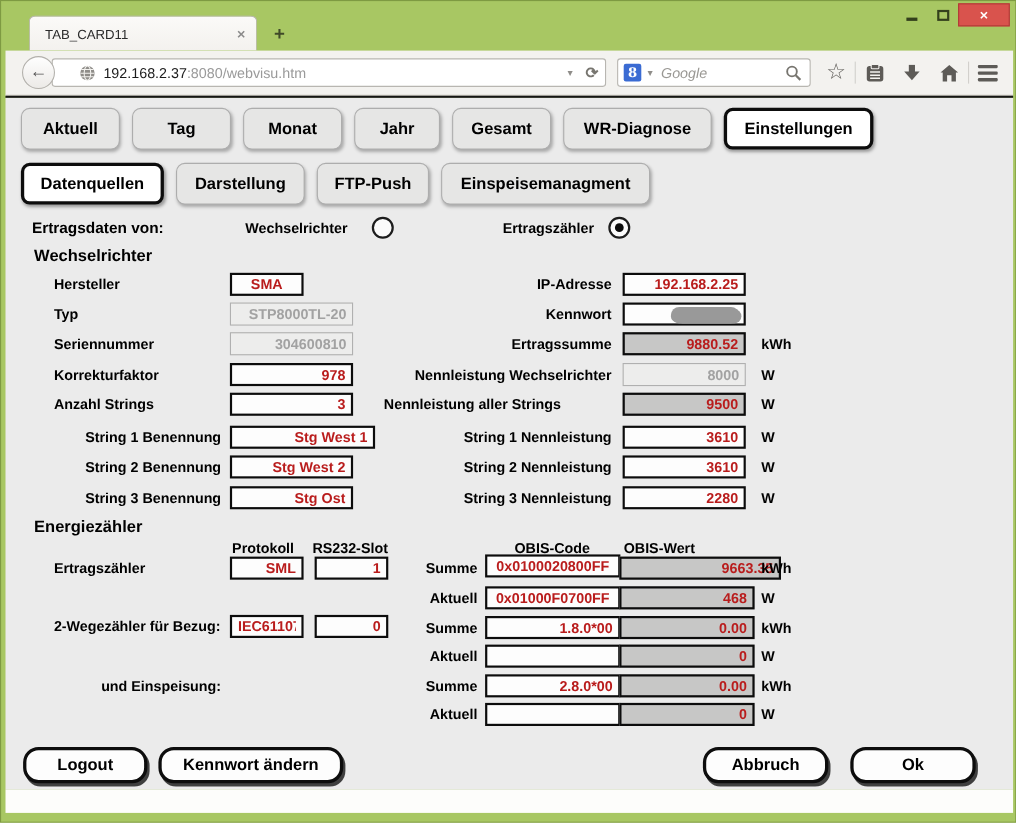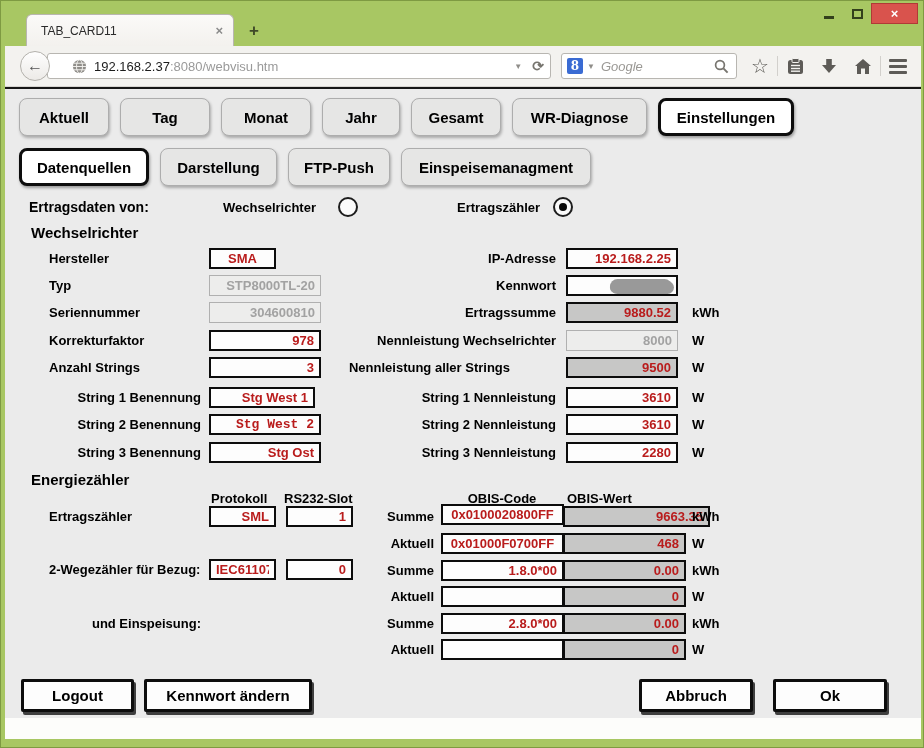--- a/index.html
+++ b/index.html
@@ -84,21 +84,21 @@
 
   .radio { position:absolute; width:20px; height:20px; border:2px solid #1d1d1d; border-radius:50%;
            background:#fbfbfb; }
   .radio.checked::after { content:""; position:absolute; left:4px; top:4px; width:8px; height:8px;
            border-radius:50%; background:#0b0b0b; }
 
   .scribble { position:absolute; left:42px; top:2px; width:62px; height:15px; background:#999;
               border-radius:8px; box-shadow:3px 1px 0 -1px #999, -2px 1px 0 -2px #999; }
 
   .footbtn { position:absolute; top:590px; height:33px; background:#fdfdfd; border:3px solid #0d0d0d;
-             border-radius:2px; font-size:15px; font-weight:bold; color:#000; display:flex;
+             border-radius:14px; font-size:15px; font-weight:bold; color:#000; display:flex;
              align-items:center; justify-content:center; box-shadow:2px 3px 0 rgba(20,20,20,0.8); }
 </style>
 </head>
 <body>
 
 <div class="window">
 
   <div class="titlebar">
     <div class="tab">
       <span class="tab-title">TAB_CARD11</span>
@@ -209,23 +209,23 @@
     <input class="fld ta-c" style="left: 204px; top: 159px; width: 67px;" value="SMA">
     <span class="lbl" style="left:44px; top:186px">Typ</span>
     <input class="fld ta-r disabled" style="left: 204px; top: 186px; width: 112px;" value="STP8000TL-20">
     <span class="lbl" style="left:44px; top:213px">Seriennummer</span>
     <input class="fld ta-r disabled" style="left: 204px; top: 213px; width: 112px;" value="304600810">
     <span class="lbl" style="left:44px; top:241px">Korrekturfaktor</span>
     <input class="fld ta-r" style="left: 204px; top: 241px; width: 112px;" value="978">
     <span class="lbl" style="left:44px; top:268px">Anzahl Strings</span>
     <input class="fld ta-r" style="left: 204px; top: 268px; width: 112px;" value="3">
     <span class="lbl" style="left:44px; top:298px; width:152px; text-align:right">String 1  Benennung</span>
-    <input class="fld ta-r" style="left: 204px; top: 298px; width: 106px;" value="Stg West 1">
+    <input class="fld ta-r" style="left: 204px; top: 298px; width: 132px;" value="Stg West 1">
     <span class="lbl" style="left:44px; top:325px; width:152px; text-align:right">String 2  Benennung</span>
-    <input class="fld ta-r" style="left: 204px; top: 325px; width: 112px; font-family: Liberation Mono, monospace;" value="Stg West 2">
+    <input class="fld ta-r" style="left: 204px; top: 325px; width: 112px;" value="Stg West 2">
     <span class="lbl" style="left:44px; top:353px; width:152px; text-align:right">String 3  Benennung</span>
     <input class="fld ta-r" style="left: 204px; top: 353px; width: 112px;" value="Stg Ost">
 
     <span class="lbl" style="left:330px; top:159px; width:221px; text-align:right">IP-Adresse</span>
     <input class="fld ta-r" style="left: 561px; top: 159px; width: 112px;" value="192.168.2.25">
     <span class="lbl" style="left:330px; top:186px; width:221px; text-align:right">Kennwort</span>
     <div class="fld" style="left:561px; top:186px; width:112px">
         <span class="scribble"></span>
       </div>
     <span class="lbl" style="left:330px; top:213px; width:221px; text-align:right">Ertragssumme</span>

